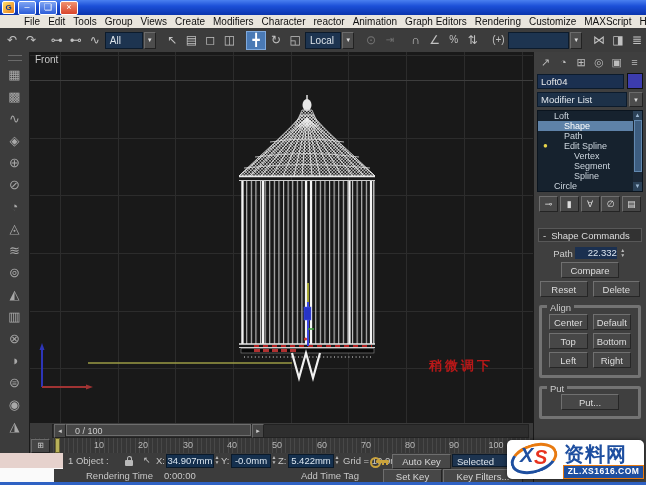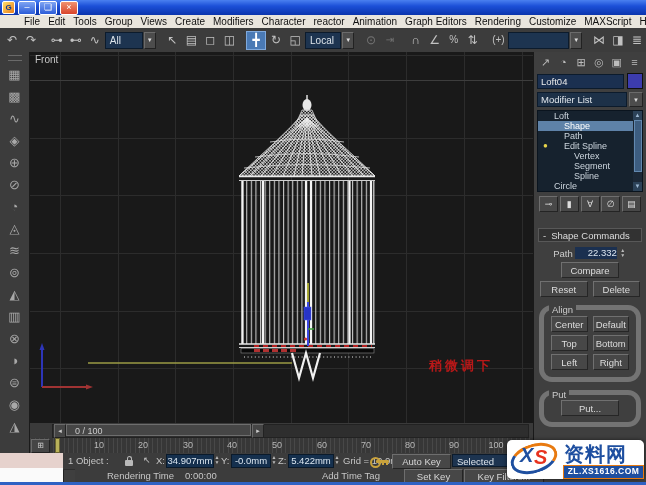--- a/index.html
+++ b/index.html
@@ -88,21 +88,21 @@
   .pathfield{width:42px;height:12px;background:#1b3050;color:#dce6f0;font-size:9.5px;
     text-align:right;line-height:12px;}
   .spin{display:flex;flex-direction:column;gap:0;color:#bbb;font-size:5px;line-height:5px;width:8px;text-align:center;}
   .btn{background:#474747;border:1px solid #707070;border-bottom-color:#262626;
     border-right-color:#262626;color:#ddd;font-size:9.5px;height:14px;display:flex;
     align-items:center;justify-content:center;white-space:nowrap;}
   .btnrow{display:flex;gap:5px;margin:3px 2px;align-items:center;}
   .btnrow .btn{flex:1;}
   .center-btnrow{display:flex;justify-content:center;margin:2px 0;}
   .center-btnrow .btn{width:56px;}
-  .group{border:5px solid #737373;border-radius:13px;margin:8px 1px 4px;padding:3px 5px 4px;position:relative;}
+  .group{border:3px solid #737373;border-radius:2px;margin:8px 1px 4px;padding:3px 5px 4px;position:relative;}
   .group-label{position:absolute;top:-6px;left:5px;background:#3f3f3f;padding:0 3px;
     font-size:9.5px;color:#ccc;line-height:11px;}
   
   .timeslider{position:absolute;left:30px;top:423px;width:503px;height:15px;background:#3a3a3a;
     border-bottom:1px solid #242424;}
   .ts-track{position:absolute;left:22px;right:4px;top:1px;height:12px;background:#2e2e2e;border:1px solid #222;}
   .ts-arrow{position:absolute;width:10px;height:12px;top:1px;background:#454545;border:1px solid #6a6a6a;
     border-bottom-color:#222;border-right-color:#222;color:#ccc;font-size:7px;line-height:12px;text-align:center;}
   .ts-handle{position:absolute;left:36px;width:185px;top:1px;height:12px;background:#464646;
     border:1px solid #6e6e6e;color:#ccc;font-size:9px;line-height:12px;padding-left:8px;box-sizing:border-box;}
@@ -128,21 +128,21 @@
   .keyicon{position:absolute;top:7px;width:13px;height:3px;background:#c9a23c;border-radius:1px;}
   .keyicon::before{content:"";position:absolute;left:-6px;top:-3px;width:7px;height:7px;
     border:2px solid #c9a23c;border-radius:50%;}
   .keyicon::after{content:"";position:absolute;right:1px;top:2px;width:2px;height:3px;background:#c9a23c;
     box-shadow:-4px 0 0 #c9a23c;}
   .gbtn{position:absolute;top:1px;height:13px;background:#474747;border:1px solid #6e6e6e;
     border-bottom-color:#242424;border-right-color:#242424;color:#d6d6d6;font-size:9.5px;
     line-height:13px;text-align:center;overflow:hidden;}
   .gdrop{position:absolute;top:1px;height:13px;background:#1d3450;border:1px solid #0c1b2c;
     color:#dde4ea;font-size:9.5px;line-height:13px;padding-left:4px;box-sizing:border-box;}
-  .promptbar{position:absolute;left:75px;top:469px;width:470px;height:14px;background:#3c3c3c;
+  .promptbar{position:absolute;left:54px;top:469px;width:470px;height:14px;background:#3c3c3c;
     font-size:9.5px;color:#c6c6c6;}
   .promptbar .abs{position:absolute;top:1px;white-space:nowrap;}
   
   .mini{position:absolute;left:0;top:453px;width:63px;height:30px;border-right:1px solid #222;}
   .mini .pink{position:absolute;left:0;top:0;width:100%;height:15px;background:#e6d2cd;border-bottom:1px solid #9a8a86;}
   .mini .white{position:absolute;left:0;top:15px;width:100%;height:15px;background:#fafafa;}
   .bluestrip{position:absolute;left:0;top:482px;width:646px;height:3px;background:#2f62c4;}
   
   .wm{position:absolute;left:507px;top:440px;width:137px;height:39px;background:#fff;
     border-radius:5px;box-shadow:0 0 4px rgba(0,0,0,.55);}

